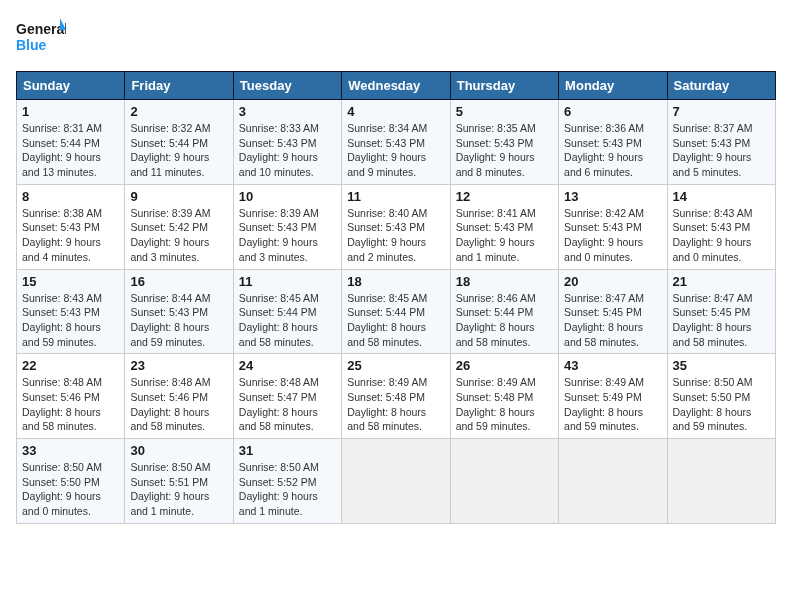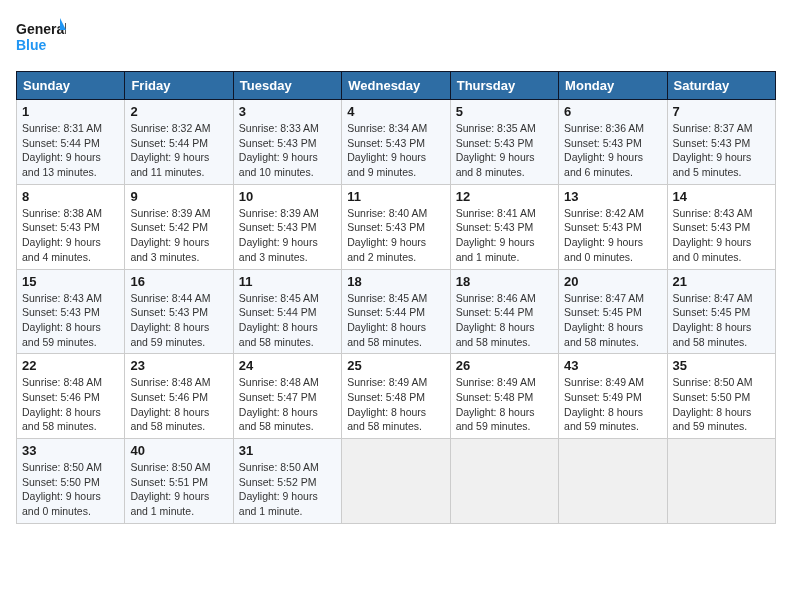--- a/index.html
+++ b/index.html
@@ -226,21 +226,21 @@
           <span class="day-num">35</span>
           <div class="day-info">Sunrise: 8:50 AM<br>Sunset: 5:50 PM<br>Daylight: 8 hours and 59 minutes.</div>
         </td>
       </tr>
       <tr>
         <td>
           <span class="day-num">33</span>
           <div class="day-info">Sunrise: 8:50 AM<br>Sunset: 5:50 PM<br>Daylight: 9 hours and 0 minutes.</div>
         </td>
         <td>
-          <span class="day-num">40</span>
+          <span class="day-num">30</span>
           <div class="day-info">Sunrise: 8:50 AM<br>Sunset: 5:51 PM<br>Daylight: 9 hours and 1 minute.</div>
         </td>
         <td>
           <span class="day-num">31</span>
           <div class="day-info">Sunrise: 8:50 AM<br>Sunset: 5:52 PM<br>Daylight: 9 hours and 1 minute.</div>
         </td>
         <td class="empty-cell"></td>
         <td class="empty-cell"></td>
         <td class="empty-cell"></td>
         <td class="empty-cell"></td>

